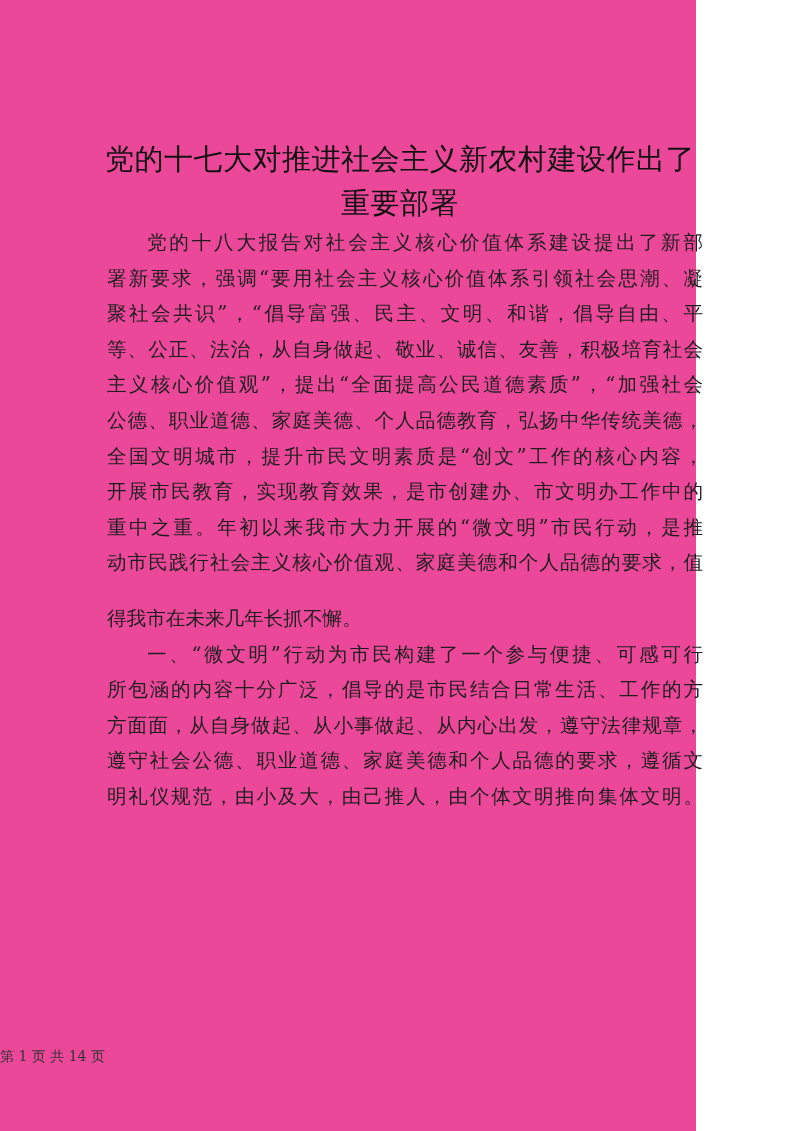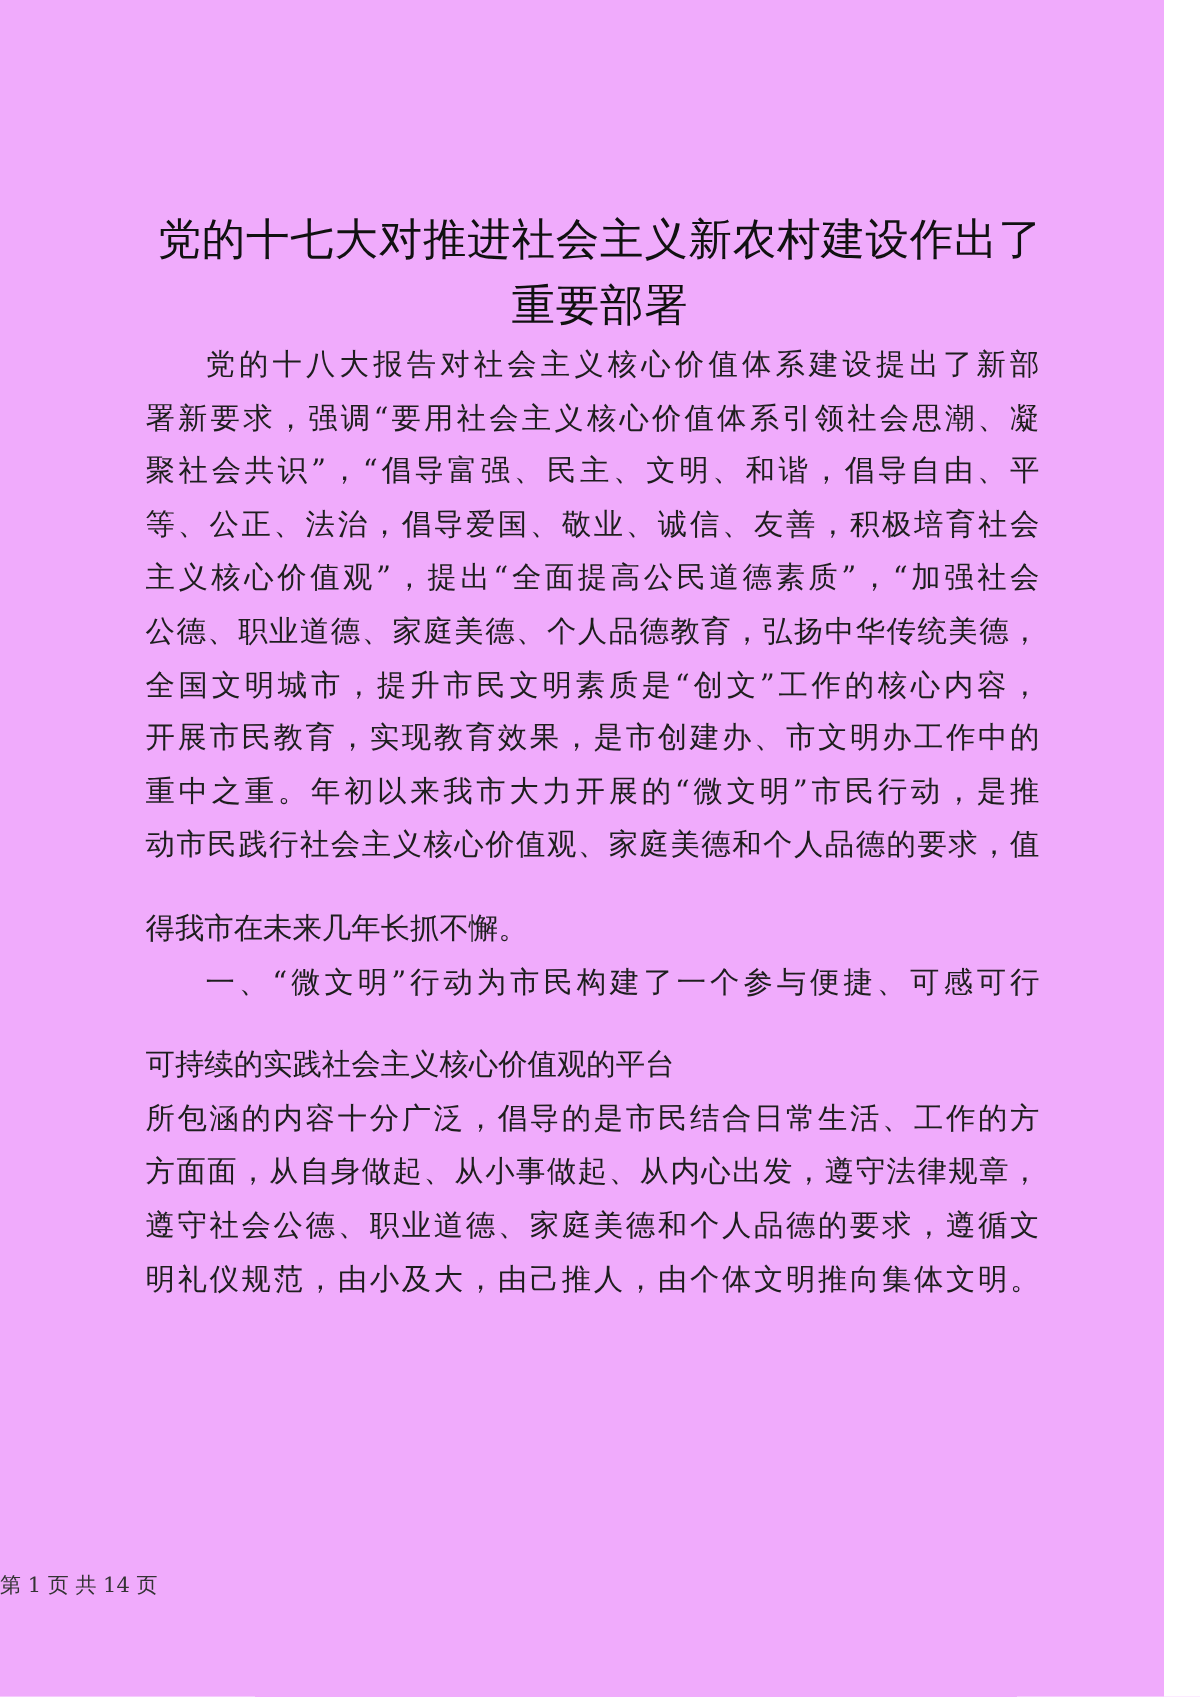--- a/index.html
+++ b/index.html
@@ -1,21 +1,21 @@
 <!DOCTYPE html>
 <html><head>
 <meta charset="utf-8">
 <style>
   html, body { margin: 0; padding: 0; background: #ffffff; }
   body { width: 800px; height: 1131px; position: relative; overflow: hidden;
          font-family: "DejaVu Serif", "Liberation Serif", serif; color: #1a1a1a; }
-  .page { position: absolute; left: 0; top: 0; width: 776px; height: 1131px; background: #f0abfc; }
+  .page { position: absolute; left: 0; top: 0; width: 696px; height: 1131px; background: #ec4899; }
   .title { position: absolute; left: 90px; top: 137px; width: 620px; text-align: center;
            font-size: 29px; line-height: 44px; color: #111; letter-spacing: 0.5px; }
-  .body { position: absolute; left: 97px; top: 225px; width: 596px; }
+  .body { position: absolute; left: 107px; top: 225px; width: 596px; }
   .line { display: block; height: 35.6px; line-height: 35.6px; font-size: 19.6px;
           white-space: nowrap; text-align: justify; text-align-last: justify; color: #1e1e1e; }
   .line.last { text-align-last: left; margin-top: 20px; }
   .line.indent { padding-left: 40px; }
   .footer { position: absolute; left: 0; top: 1048px; width: 800px; text-align: left;
             font-size: 14px; color: #333; }
 </style>
 </head>
 <body>
 
@@ -23,32 +23,31 @@
   <div class="title">
     <div>党的十七大对推进社会主义新农村建设作出了</div>
     <div>重要部署</div>
   </div>
 
   <div class="body">
     <div>
       <span class="line indent">党的十八大报告对社会主义核心价值体系建设提出了新部</span>
       <span class="line">署新要求，强调“要用社会主义核心价值体系引领社会思潮、凝</span>
       <span class="line">聚社会共识”，“倡导富强、民主、文明、和谐，倡导自由、平</span>
-      <span class="line">等、公正、法治，倡导爱国、敬业、诚信、友善，积极培育社会</span>
+      <span class="line">等、公正、法治，从自身做起、敬业、诚信、友善，积极培育社会</span>
       <span class="line">主义核心价值观”，提出“全面提高公民道德素质”，“加强社会</span>
       <span class="line">公德、职业道德、家庭美德、个人品德教育，弘扬中华传统美德，</span>
       <span class="line">全国文明城市，提升市民文明素质是“创文”工作的核心内容，</span>
       <span class="line">开展市民教育，实现教育效果，是市创建办、市文明办工作中的</span>
       <span class="line">重中之重。年初以来我市大力开展的“微文明”市民行动，是推</span>
       <span class="line">动市民践行社会主义核心价值观、家庭美德和个人品德的要求，值</span>
       <span class="line last">得我市在未来几年长抓不懈。</span>
     </div>
     <div>
       <span class="line indent">一、“微文明”行动为市民构建了一个参与便捷、可感可行</span>
-      <span class="line last">可持续的实践社会主义核心价值观的平台</span>
     </div>
     <div>
       <span class="line">所包涵的内容十分广泛，倡导的是市民结合日常生活、工作的方</span>
       <span class="line">方面面，从自身做起、从小事做起、从内心出发，遵守法律规章，</span>
       <span class="line">遵守社会公德、职业道德、家庭美德和个人品德的要求，遵循文</span>
       <span class="line">明礼仪规范，由小及大，由己推人，由个体文明推向集体文明。</span>
     </div>
   </div>
 
   <div class="footer">第 1 页  共 14 页</div>

